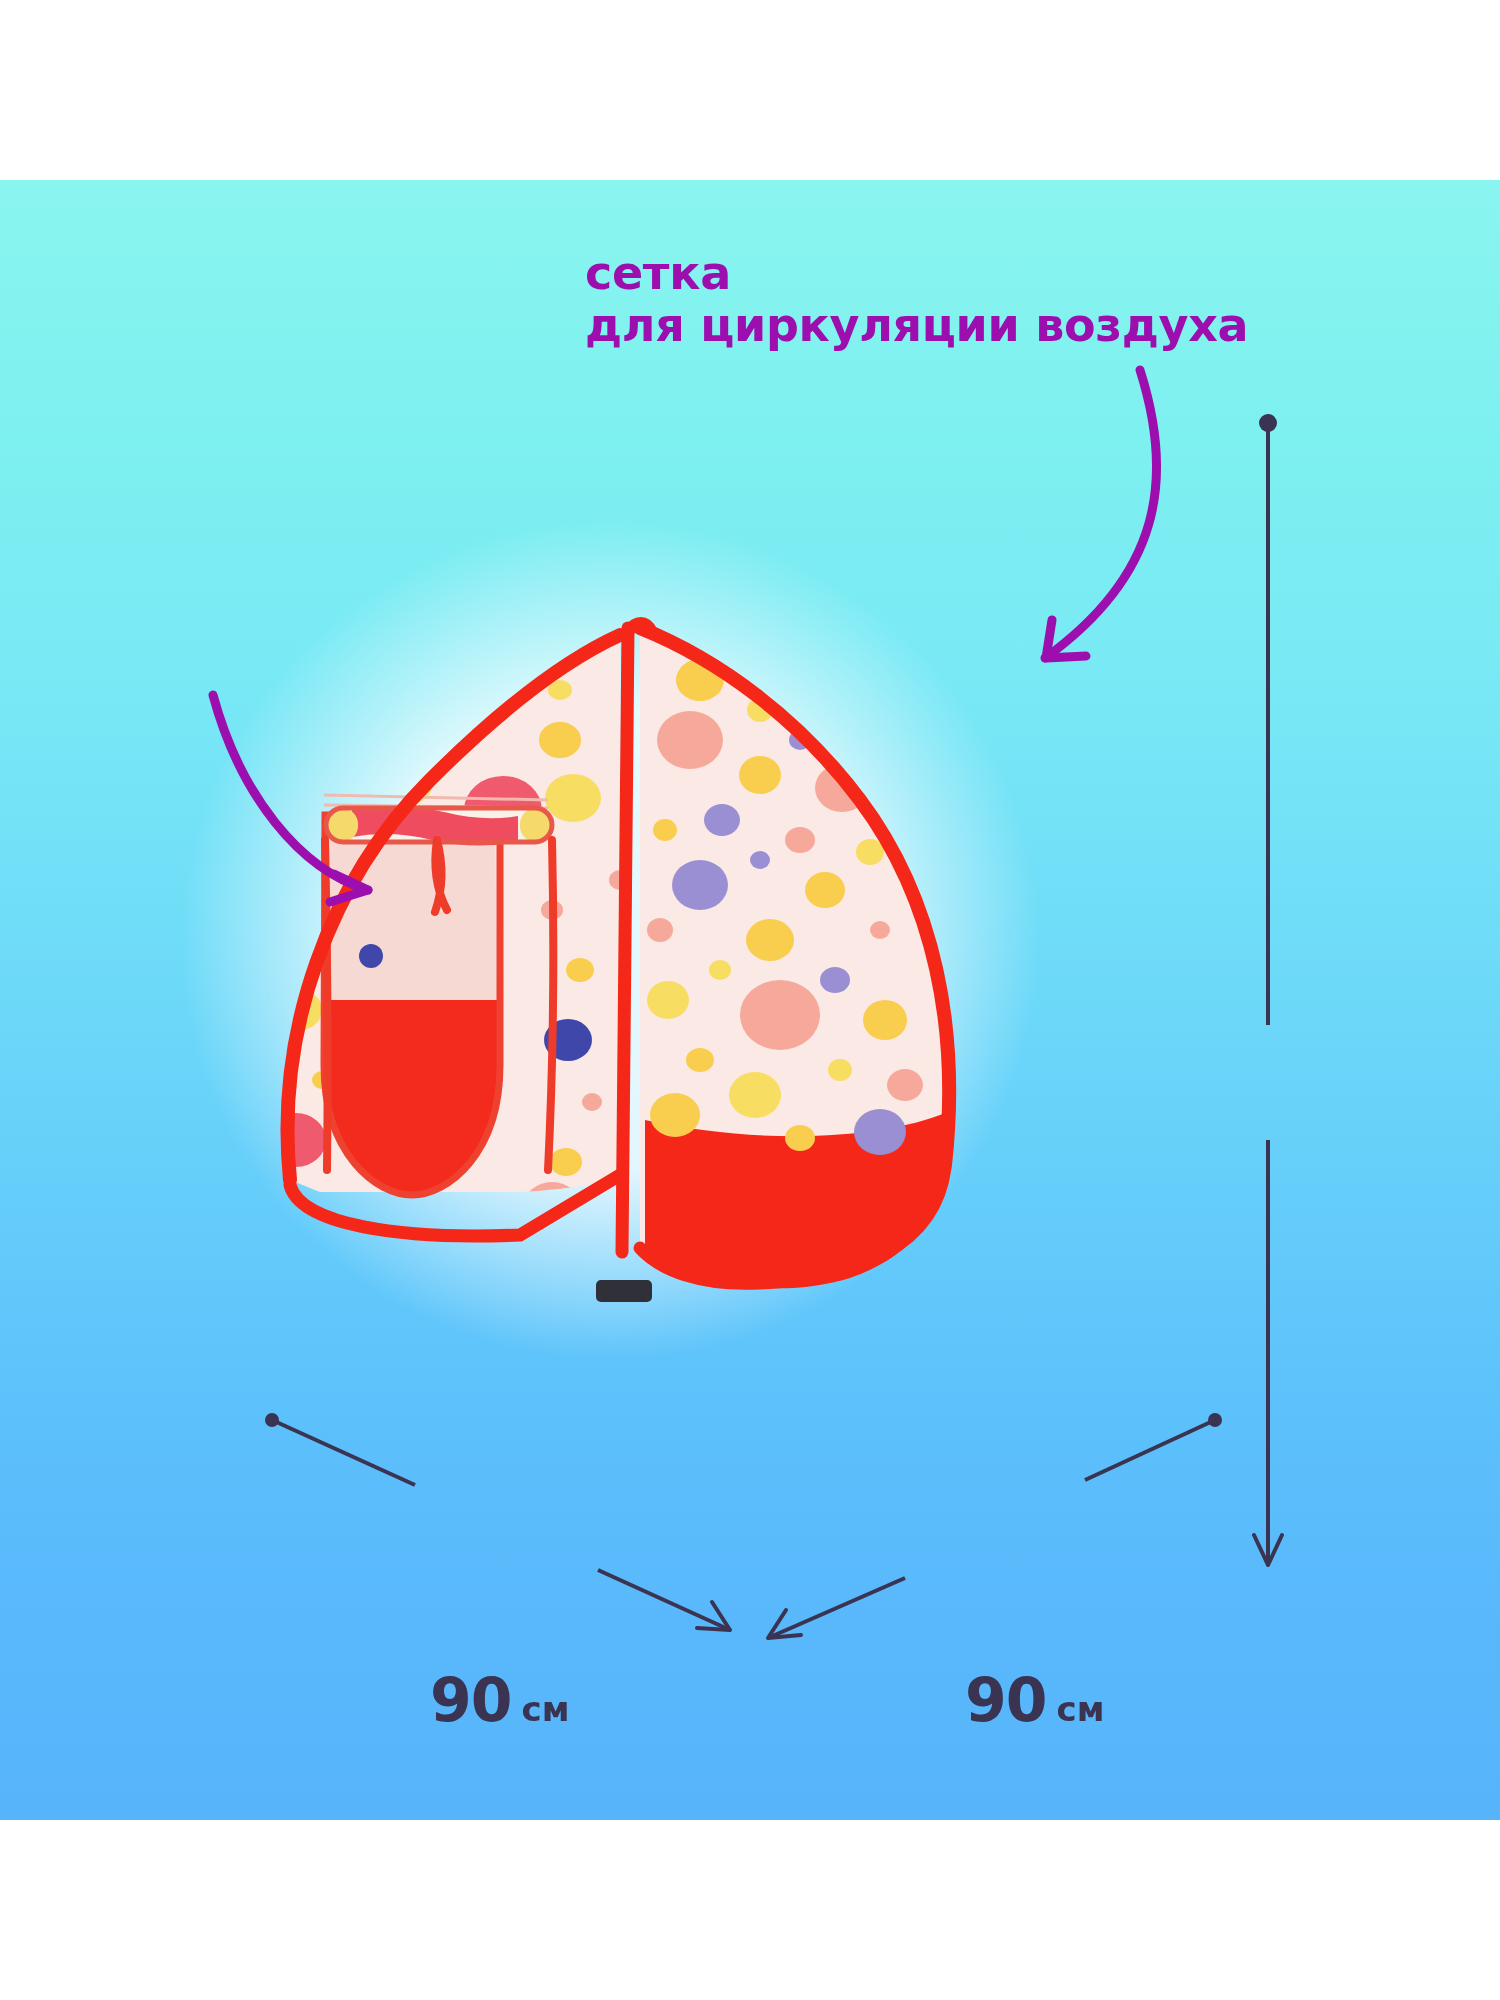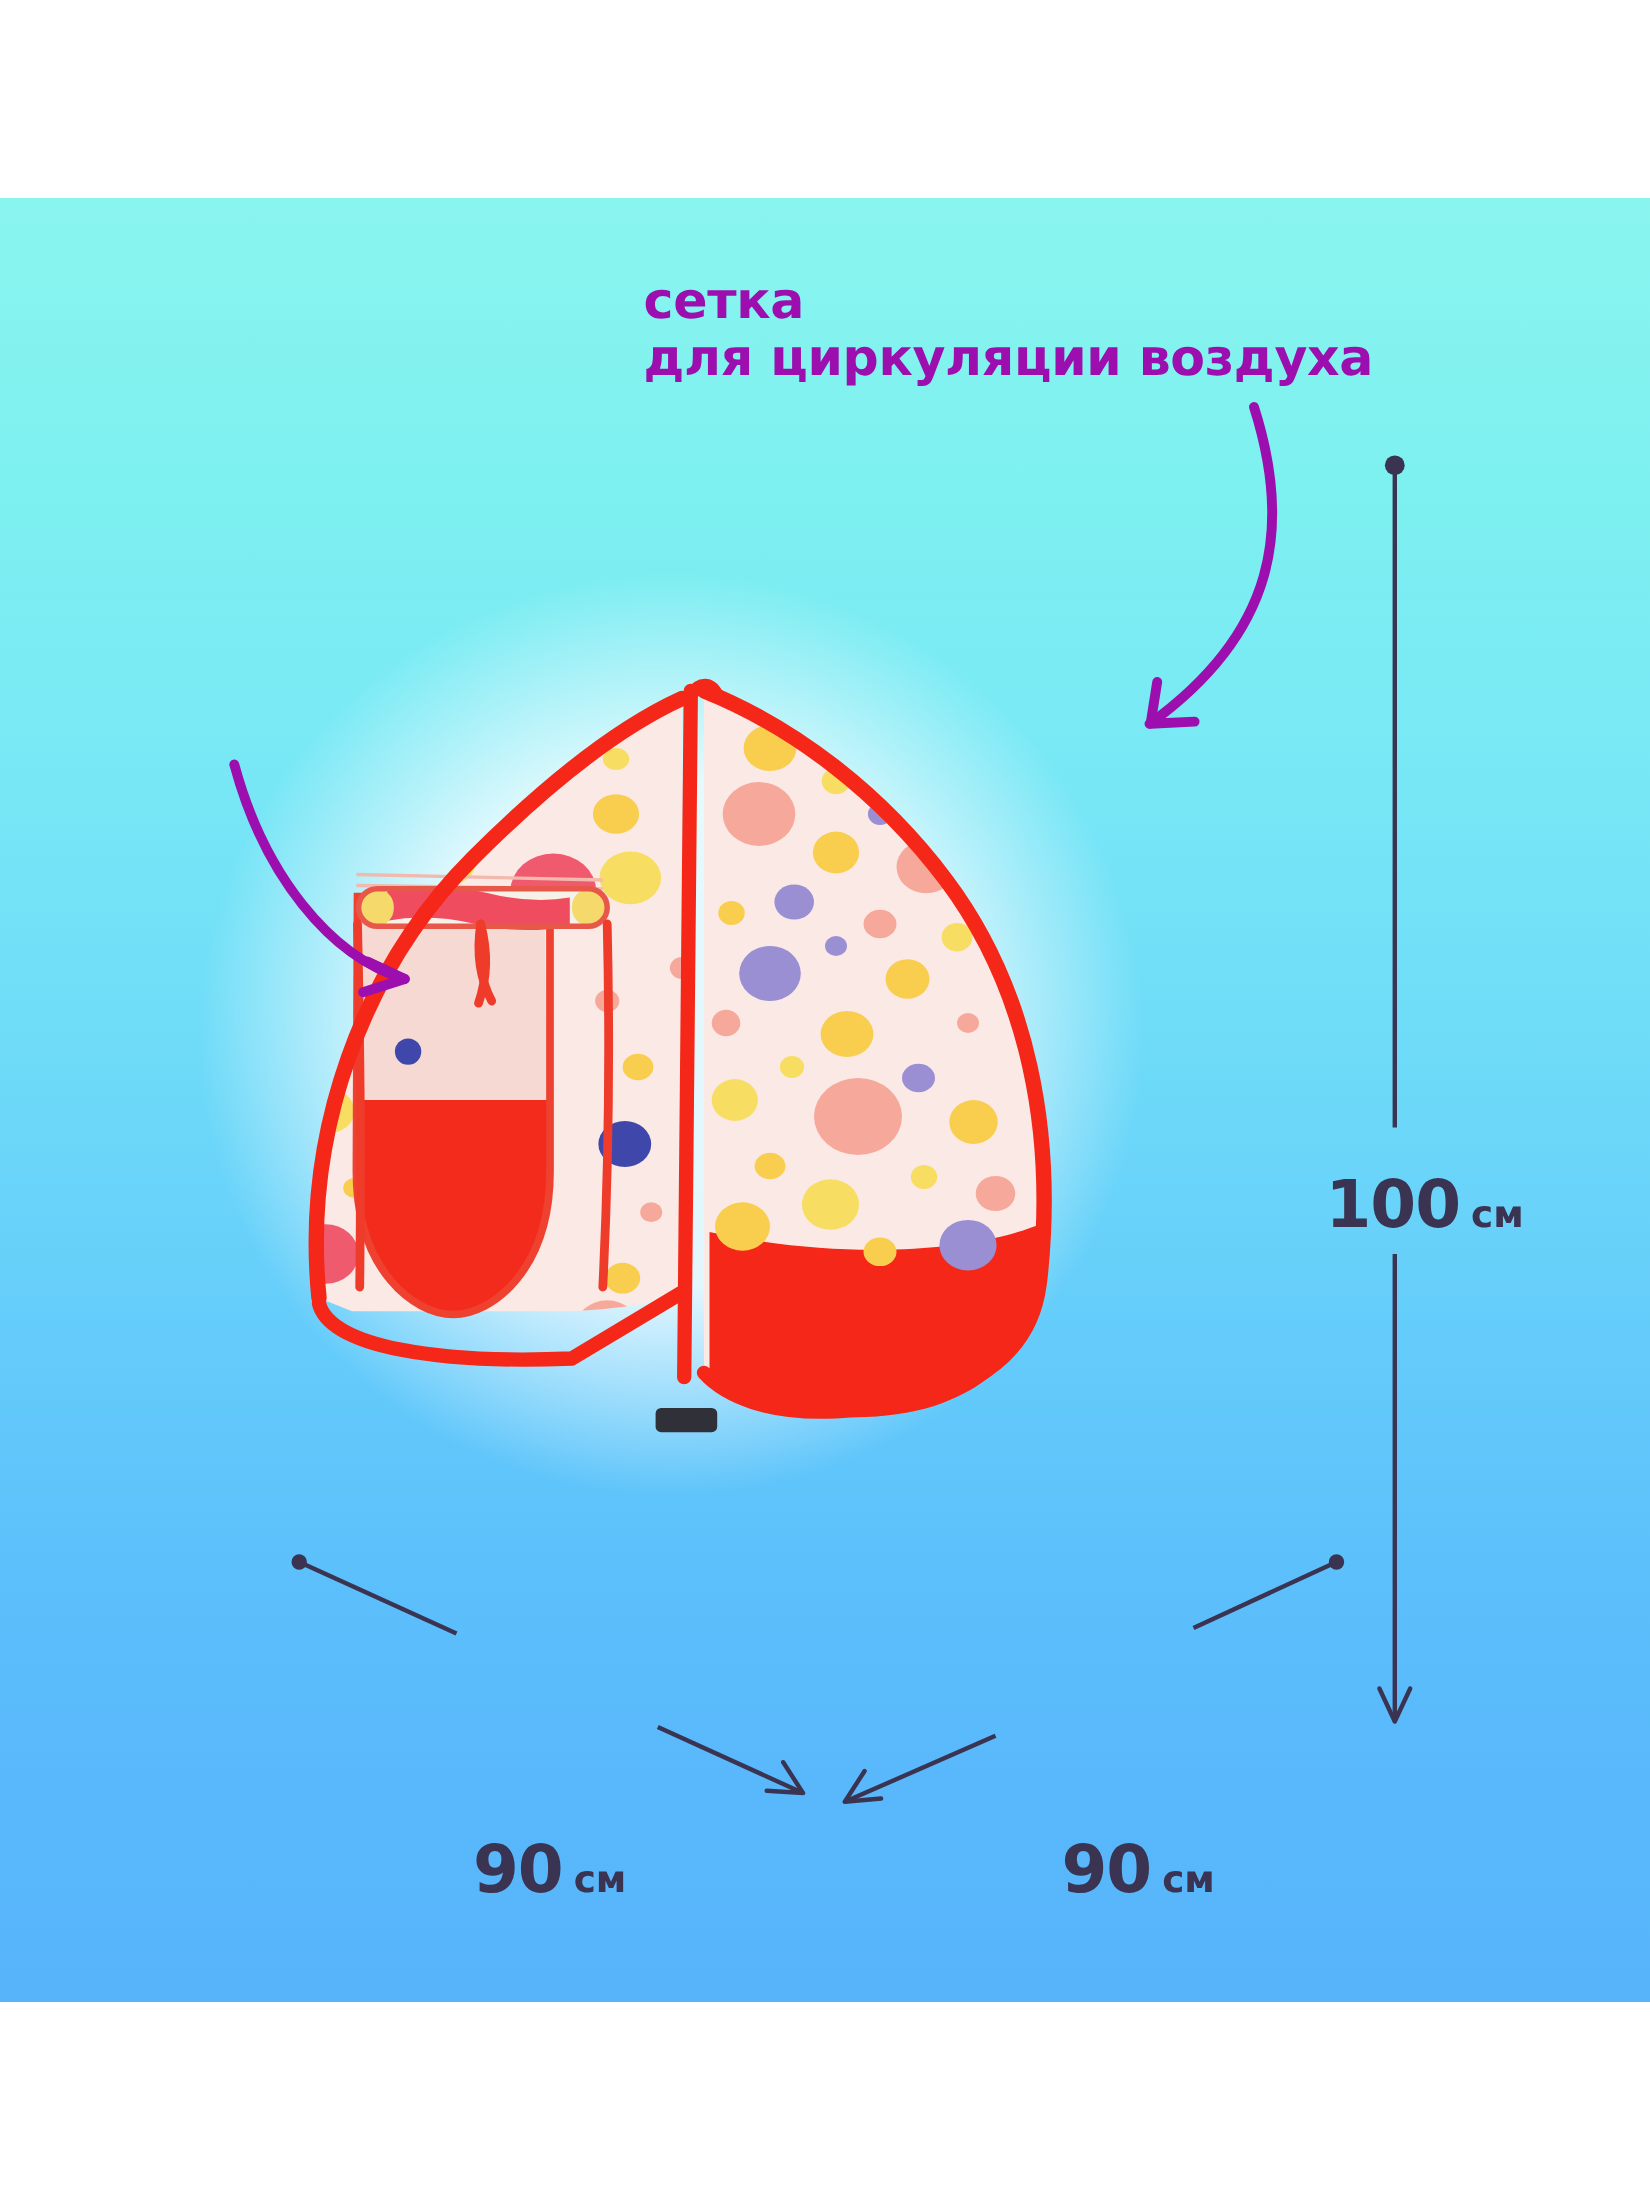--- a/index.html
+++ b/index.html
@@ -210,23 +210,20 @@
         <line x1="905" y1="1398" x2="768" y2="1458"></line>
         <circle cx="1215" cy="1240" r="7" fill="#3b3352" stroke="none"></circle>
         <path d="M768,1458 L801,1455 M768,1458 L786,1430" stroke-linecap="round"></path>
       </g>
     </svg>
 
     <div class="anno" id="anno-mesh">сетка
 для циркуляции воздуха</div>
 
 
-    <div class="dim" id="dim-h">
-      <span class="num">100</span><span class="unit">см</span>
-    </div>
 
     <div class="dim" id="dim-left">
       <span class="num">90</span><span class="unit">см</span>
     </div>
 
     <div class="dim" id="dim-right">
       <span class="num">90</span><span class="unit">см</span>
     </div>
 
   </div>

